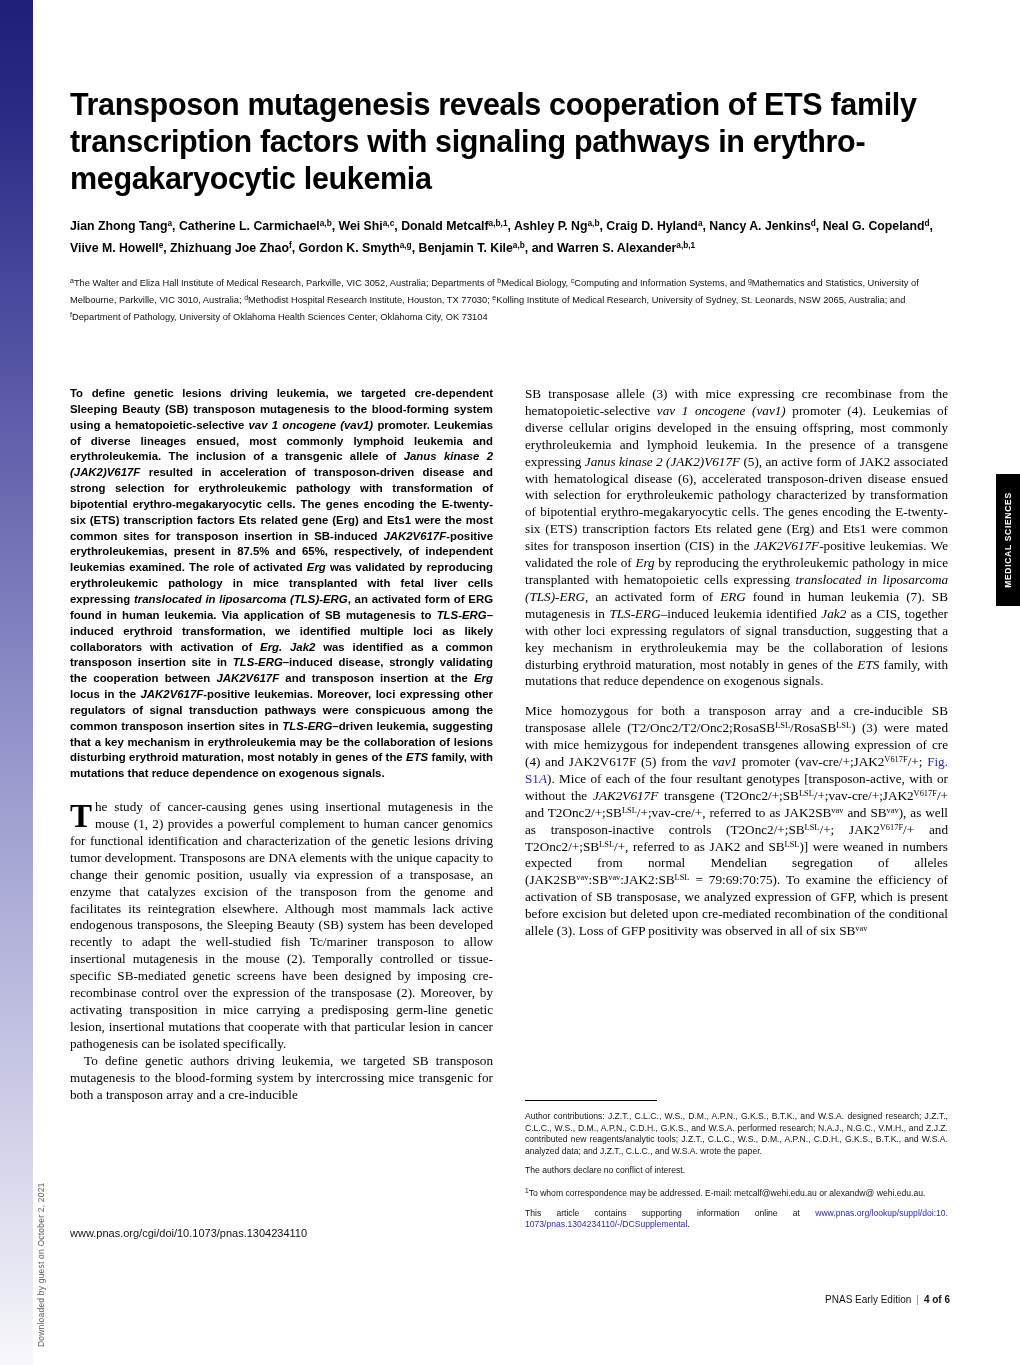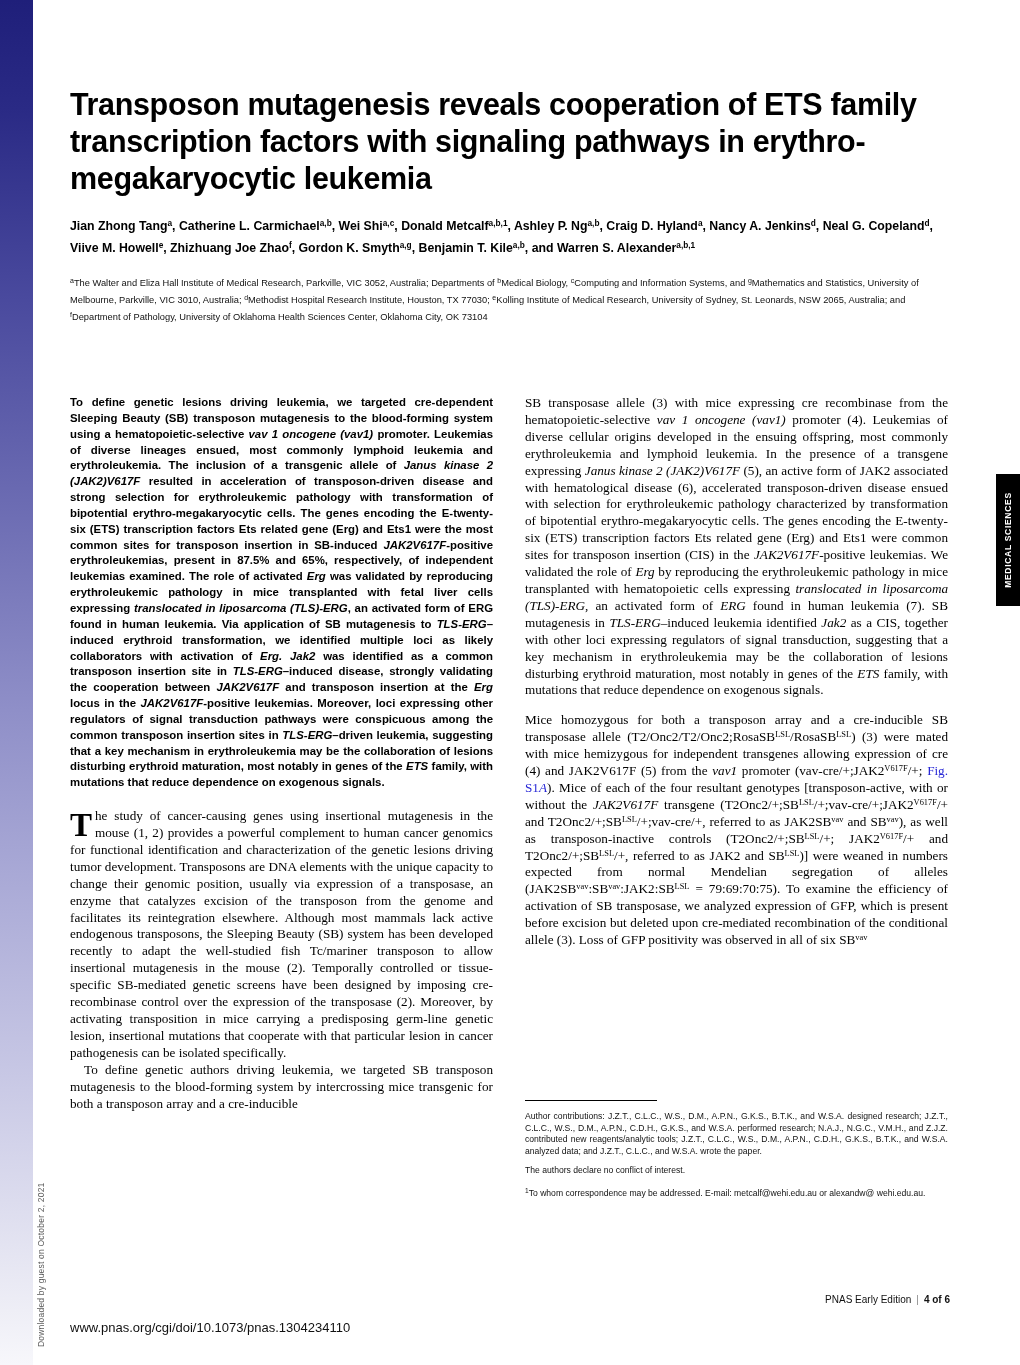--- a/index.html
+++ b/index.html
@@ -125,21 +125,21 @@
 
   
   #columns {
     position: absolute;
     top: 384px;
     left: 0;
     width: 880px;
   }
   .col {
     position: absolute;
-    top: 11px;
+    top: 2px;
     width: 423px;
   }
   .col-left  { left: 0px; }
   .col-right { left: 455px; }
 
   
   #abstract {
     font-family: "Liberation Sans", sans-serif;
     font-weight: bold;
     font-size: 11.4px;
@@ -208,23 +208,23 @@
     background: #000;
     margin-bottom: 10px;
   }
   #footnotes p { margin: 0 0 8px 0; }
   #footnotes sup { font-size: 6.6px; vertical-align: 0.45em; }
 
   
   #footer-doi {
     position: absolute;
     left: 0px;
-    top: 1320px;
-    font-family: "Liberation Sans", sans-serif;
-    font-size: 13px;
+    top: 1227px;
+    font-family: "Liberation Sans", sans-serif;
+    font-size: 11px;
     color: #111;
   }
   #footer-right {
     position: absolute;
     right: 0px;
     top: 1294px;
     font-family: "Liberation Sans", sans-serif;
     font-size: 10px;
     color: #111;
     white-space: nowrap;
@@ -274,20 +274,21 @@
 
       <p class="body-p first">Mice homozygous for both a transposon array and a cre-inducible SB transposase allele (T2/Onc2/T2/Onc2;RosaSB<sup>LSL</sup>/RosaSB<sup>LSL</sup>) (3) were mated with mice hemizygous for independent transgenes allowing expression of cre (4) and JAK2V617F (5) from the <i>vav1</i> promoter (vav-cre/+;JAK2<sup>V617F</sup>/+; <span class="link">Fig. S1<i>A</i></span>). Mice of each of the four resultant genotypes [transposon-active, with or without the <i>JAK2V617F</i> transgene (T2Onc2/+;SB<sup>LSL</sup>/+;vav-cre/+;JAK2<sup>V617F</sup>/+ and T2Onc2/+;SB<sup>LSL</sup>/+;vav-cre/+, referred to as JAK2SB<sup>vav</sup> and SB<sup>vav</sup>), as well as transposon-inactive controls (T2Onc2/+;SB<sup>LSL</sup>/+; JAK2<sup>V617F</sup>/+ and T2Onc2/+;SB<sup>LSL</sup>/+, referred to as JAK2 and SB<sup>LSL</sup>)] were weaned in numbers expected from normal Mendelian segregation of alleles (JAK2SB<sup>vav</sup>:SB<sup>vav</sup>:JAK2:SB<sup>LSL</sup> = 79:69:70:75). To examine the efficiency of activation of SB transposase, we analyzed expression of GFP, which is present before excision but deleted upon cre-mediated recombination of the conditional allele (3). Loss of GFP positivity was observed in all of six SB<sup>vav</sup></p>
     </div>
   </div>
 
   <div id="footnotes">
     <div id="footnote-rule"></div>
     <p>Author contributions: J.Z.T., C.L.C., W.S., D.M., A.P.N., G.K.S., B.T.K., and W.S.A. designed research; J.Z.T., C.L.C., W.S., D.M., A.P.N., C.D.H., G.K.S., and W.S.A. performed research; N.A.J., N.G.C., V.M.H., and Z.J.Z. contributed new reagents/analytic tools; J.Z.T., C.L.C., W.S., D.M., A.P.N., C.D.H., G.K.S., B.T.K., and W.S.A. analyzed data; and J.Z.T., C.L.C., and W.S.A. wrote the paper.</p>
     <p>The authors declare no conflict of interest.</p>
     <p><sup>1</sup>To whom correspondence may be addressed. E-mail: metcalf@wehi.edu.au or alexandw@ wehi.edu.au.</p>
+    <p>This article contains supporting information online at <span class="link">www.pnas.org/lookup/suppl/doi:10. 1073/pnas.1304234110/-/DCSupplemental</span>.</p>
   </div>
 
   <div id="footer-doi">www.pnas.org/cgi/doi/10.1073/pnas.1304234110</div>
   <div id="footer-right">
     <span>PNAS Early Edition</span><span class="sep">|</span><span class="pageno">4 of 6</span>
   </div>
 
 </div>
 
 </body></html>

